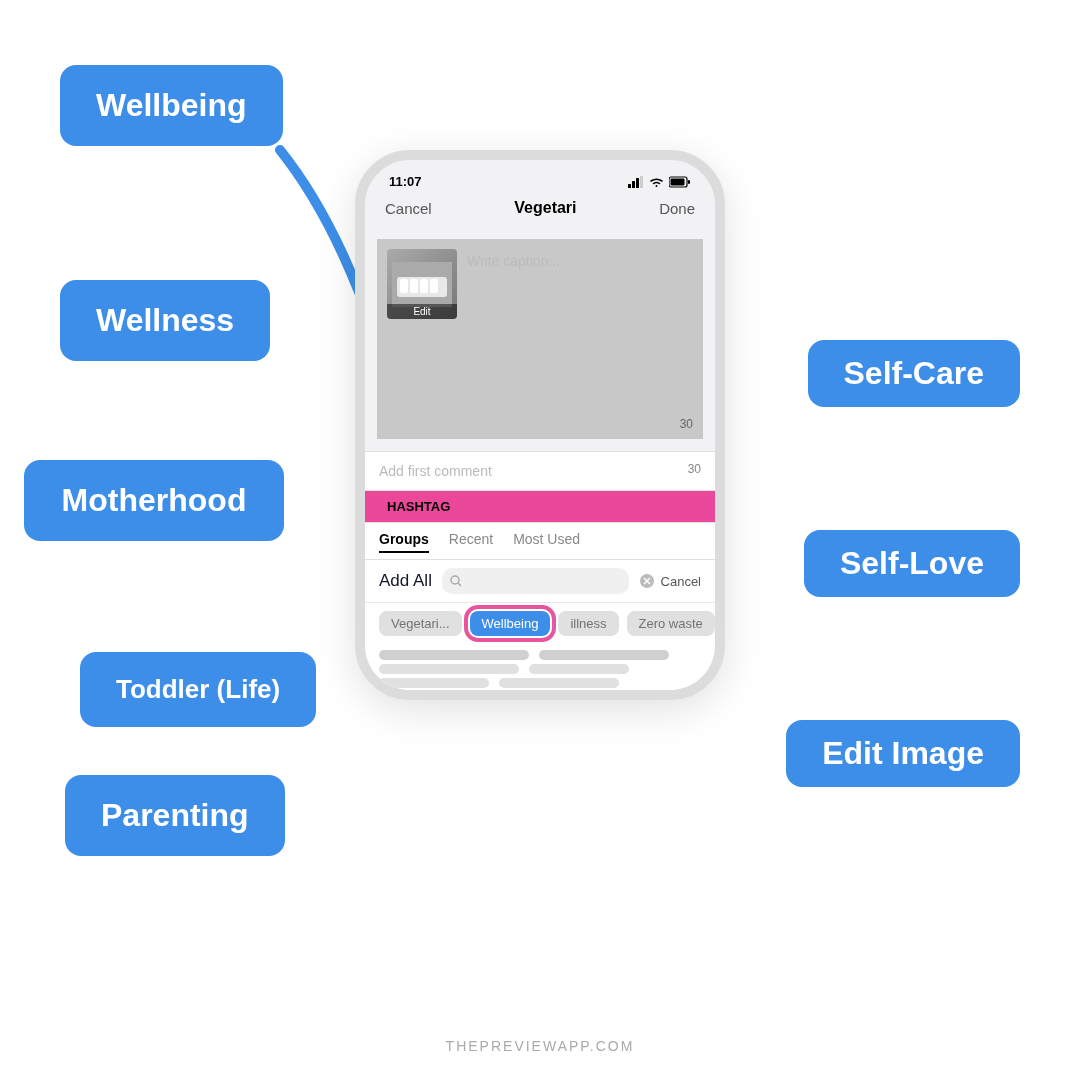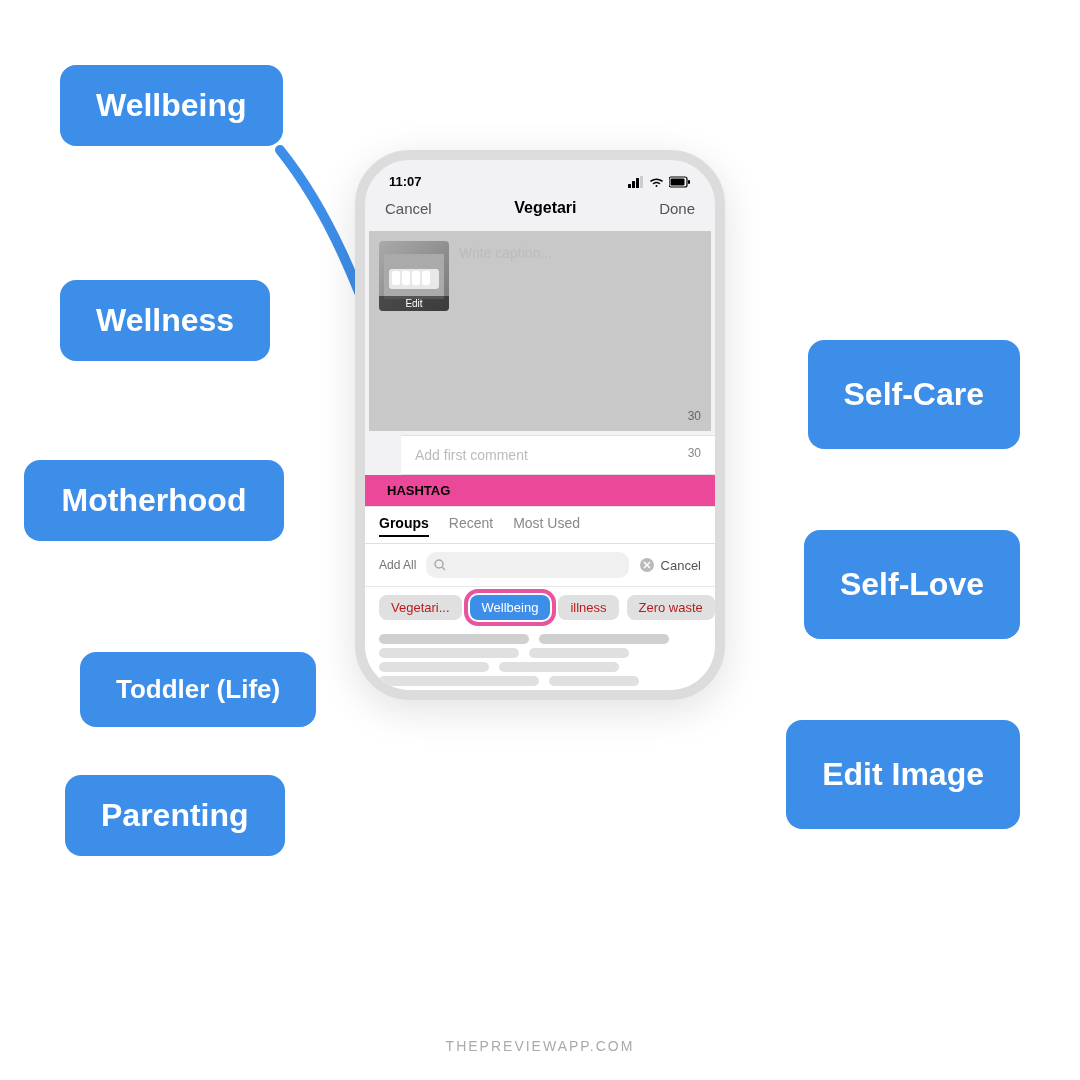--- a/index.html
+++ b/index.html
@@ -87,21 +87,21 @@
     }
 
     .phone-nav .done-btn {
       color: #555;
       font-size: 15px;
     }
 
     
     .caption-area {
       background: #c8c8c8;
-      margin: 4px;
+      margin: 12px;
       padding: 10px;
       height: 200px;
       position: relative;
       display: flex;
       align-items: flex-start;
       gap: 10px;
       justify-content: flex-end;
     }
 
     .caption-thumb {
@@ -151,21 +151,20 @@
       color: #666;
     }
 
     
     .first-comment-area {
       background: #fff;
       padding: 10px 14px;
       border-top: 1px solid #e0e0e0;
       border-bottom: 1px solid #e0e0e0;
       position: relative;
-      margin-left: 36px;
     }
 
     .first-comment-text {
       color: #bbb;
       font-size: 14px;
     }
 
     .comment-char-count {
       position: absolute;
       right: 14px;
@@ -208,22 +207,22 @@
     .add-all-row {
       display: flex;
       align-items: center;
       justify-content: space-between;
       padding: 8px 14px;
       background: #fff;
       border-bottom: 1px solid #e8e8e8;
     }
 
     .add-all-text {
-      font-size: 12px;
-      color: #737373;
+      font-size: 17px;
+      color: #0f172a;
       font-weight: 500;
     }
 
     .search-input-area {
       flex: 1;
       margin: 0 10px;
       background: #f0f0f0;
       border-radius: 10px;
       height: 26px;
       display: flex;
@@ -244,21 +243,21 @@
       background: #fff;
       overflow: hidden;
       align-items: center;
     }
 
     .group-pill {
       padding: 5px 12px;
       border-radius: 8px;
       font-size: 13px;
       background: #e0e0e0;
-      color: #b91c1c;
+      color: #737373;
       white-space: nowrap;
     }
 
     .group-pill.highlighted {
       background: #3d8ee8;
       color: white;
       outline: 4px solid #e6559e;
       outline-offset: 2px;
     }
 
@@ -303,21 +302,21 @@
     }
 
     
     .right-tag {
       position: absolute;
       background: #3d8ee8;
       color: white;
       border-radius: 16px;
       font-size: 32px;
       font-weight: 700;
-      padding: 36px 36px;
+      padding: 15px 36px;
       border: none;
       cursor: pointer;
     }
   </style>
 </head>
 <body>
 
 <button class="tag-btn" style="top:65px; left:60px; min-width:210px;">Wellbeing</button>
 
 <button class="tag-btn" style="top:280px; left:60px; min-width:190px;">Wellness</button>

